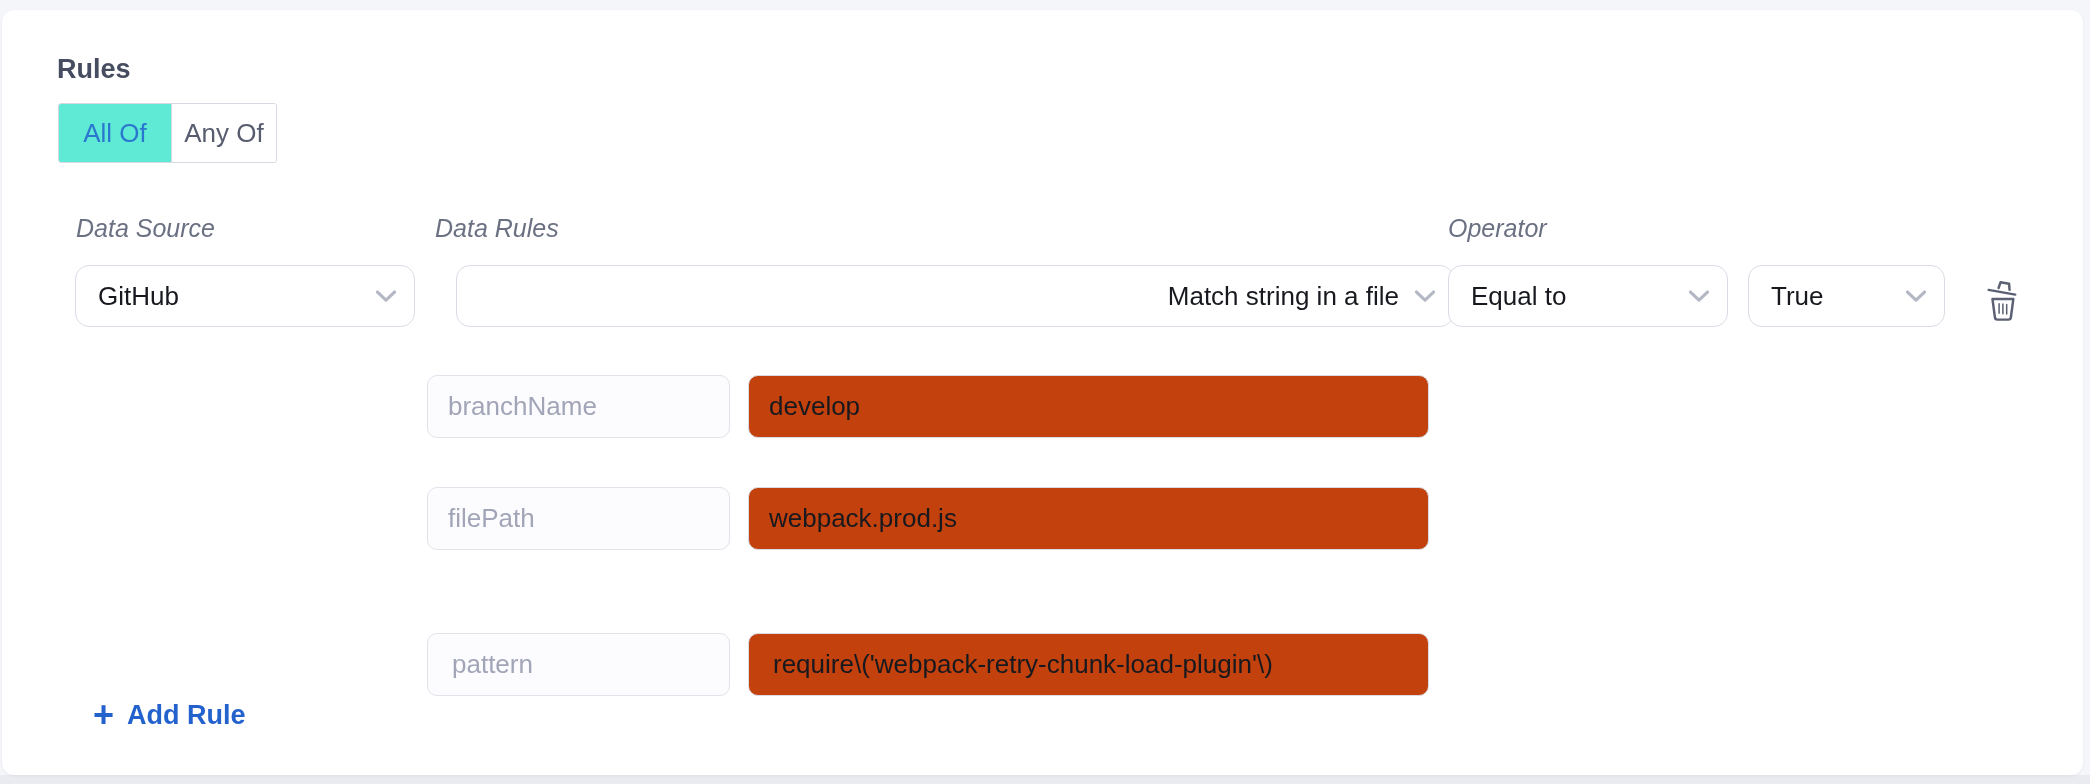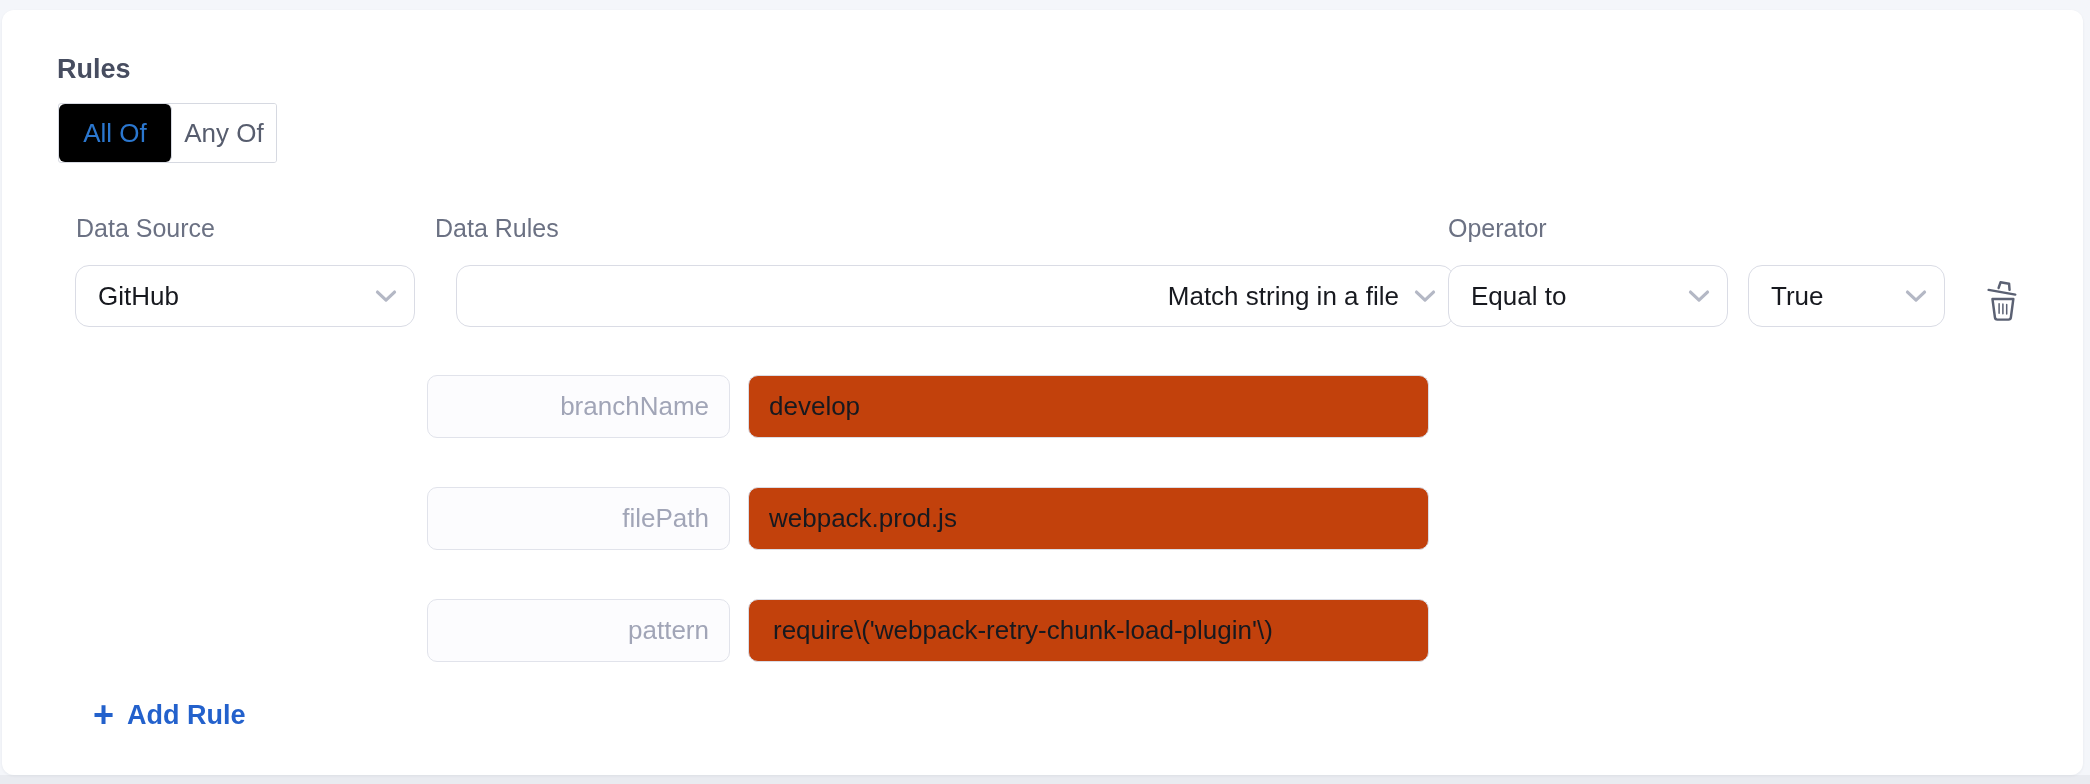--- a/index.html
+++ b/index.html
@@ -29,25 +29,25 @@
     position: absolute; left: 56px; top: 93px; height: 60px;
     display: flex; border: 1px solid #d6d9e1; border-radius: 3px;
     overflow: hidden; background: #fff;
   }
   .seg {
     height: 100%; display: flex; align-items: center; justify-content: center;
     font-size: 26px; color: #575d6e; cursor: pointer; background: #fff;
   }
   .seg-all { width: 113px; border-right: 1px solid #d6d9e1; }
   .seg-any { width: 104px; }
-  .seg.seg-active { background: #000000; color: #2b77cf; border-radius: 6px; }
+  .seg.seg-active { background: #5eead4; color: #2b77cf; }
   
   .col-label {
     position: absolute; top: 203px;
-    font-size: 25px; color: #6b7183; line-height: 30px;
+    font-size: 25px; color: #6b7183; line-height: 30px; font-style: italic;
   }
   .lbl-source { left: 74px; }
   .lbl-point { left: 433px; }
   .lbl-operator { left: 1446px; }
   
   .select {
     position: absolute; top: 255px; height: 62px;
     background: #fff; border: 1.5px solid #dadce5; border-radius: 14px;
     display: flex; align-items: center;
     padding: 0 54px 0 22px; cursor: pointer;
@@ -72,30 +72,30 @@
   }
   
   .param-key, .param-value {
     position: absolute; height: 63px; font-size: 26px;
     border-radius: 10px; outline: none;
     font-family: "Liberation Sans", "DejaVu Sans", sans-serif;
   }
   .param-key {
     left: 425px; width: 303px;
     background: #fcfcfe; border: 1.5px solid #e1e3eb;
-    color: #a1a5b7; padding: 0 20px; text-align: right;
+    color: #a1a5b7; padding: 0 20px;
   }
   .param-value {
     left: 746px; width: 681px;
     background: #c2410c; border: 1.5px solid #dadce5;
     color: #17191f; padding: 0 20px;
   }
   .row-1 { top: 365px; }
   .row-2 { top: 477px; }
-  .row-3 { top: 589px; padding-left: 24px; }
+  .row-3 { top: 623px; padding-left: 24px; }
   
   .add-rule {
     position: absolute; left: 91px; top: 685px; height: 40px;
     display: flex; align-items: center; gap: 13px;
     color: #2361cc; cursor: pointer; background: transparent; border: none;
     font-family: "Liberation Sans", "DejaVu Sans", sans-serif;
   }
   .add-rule .plus { font-size: 36px; font-weight: 600; line-height: 36px; }
   .add-rule .add-label { font-size: 27px; font-weight: 700; line-height: 32px; }
 </style>

